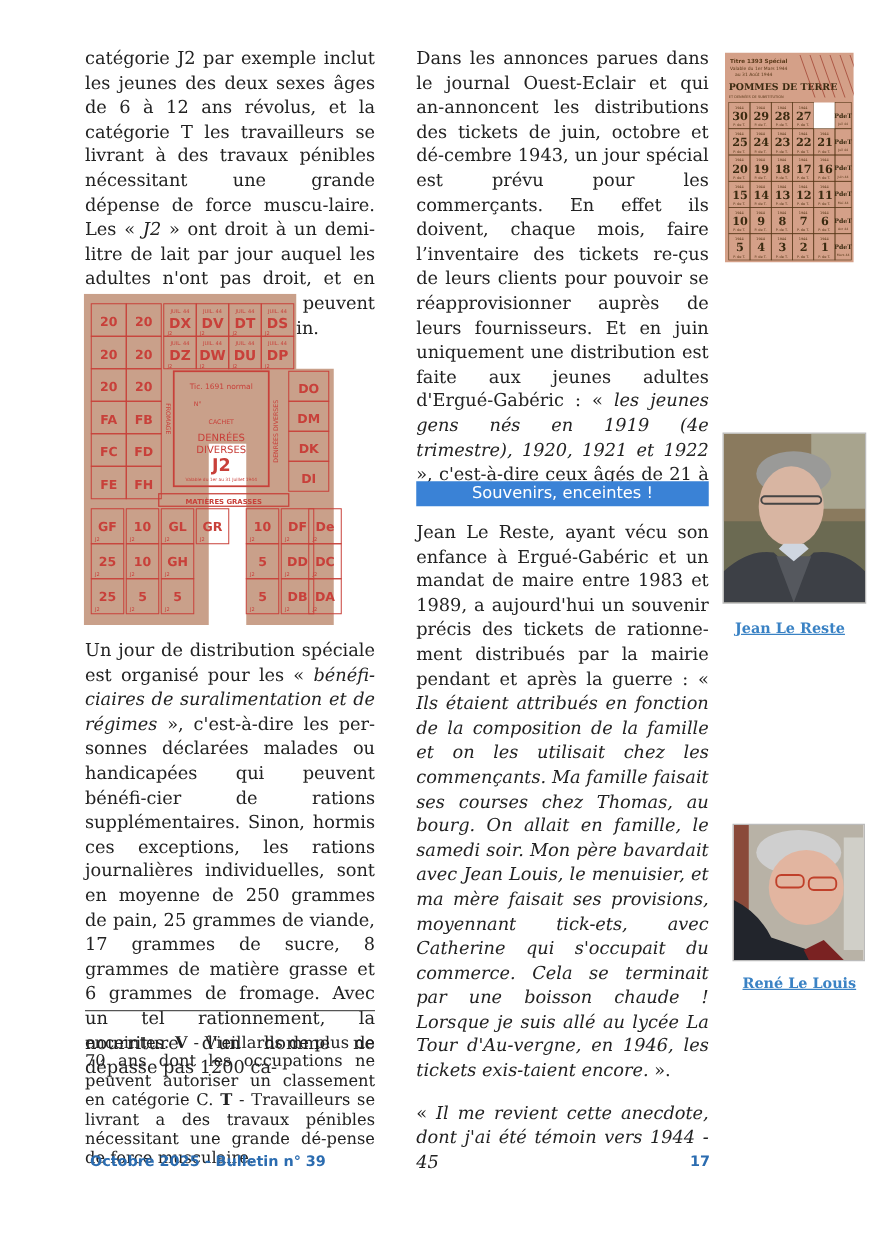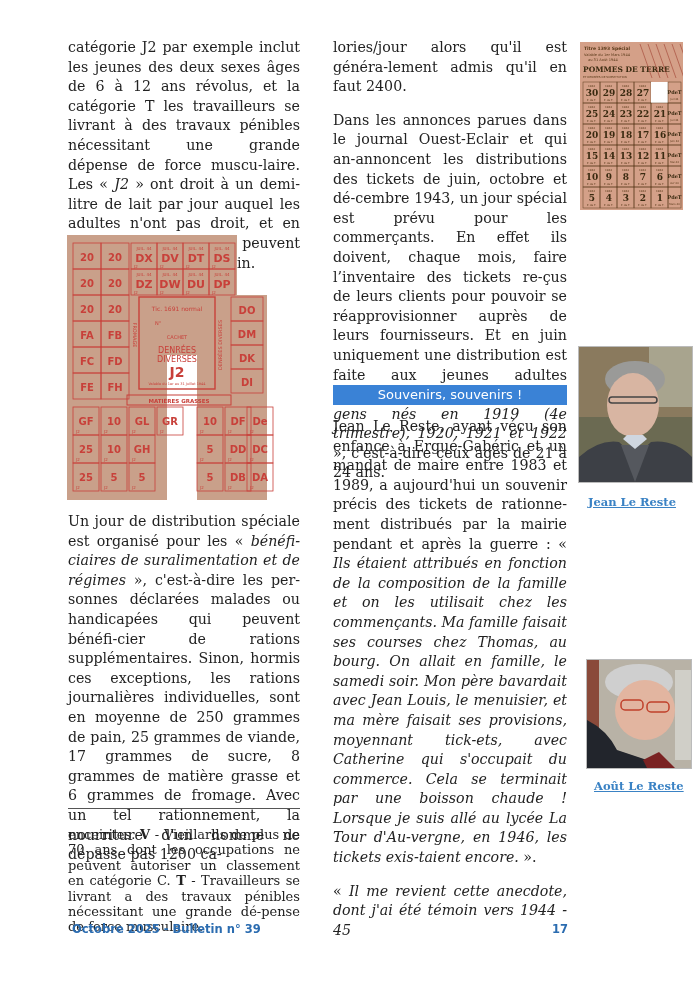--- a/index.html
+++ b/index.html
@@ -191,25 +191,24 @@
 
 <div class="footnote-rule"></div>
 <div class="footnote">
   <span>enceintes. </span><b>V</b><span> - Vieillards de plus de 70 ans dont les occupations ne peuvent autoriser un classement en catégorie C. </span><b>T</b><span> - Travailleurs se livrant a des travaux pénibles nécessitant une grande dé-pense de force musculaire.</span>
 </div>
 
 <div class="footer-left">Octobre  2025 - Bulletin n° 39</div>
 <div class="footer-right">17</div>
 
 <div class="col col2">
-  <p>lories/jour alors qu'il est généra-lement admis qu'il en faut 2400.</p>
   <p><span>Dans les annonces parues dans le journal Ouest-Eclair et qui an-annoncent les distributions des tickets de juin, octobre et dé-cembre 1943, un jour spécial est prévu pour les commerçants. En effet ils doivent, chaque mois, faire l’inventaire des tickets re-çus de leurs clients pour pouvoir se réapprovisionner auprès de leurs fournisseurs. Et en juin uniquement une distribution est faite aux jeunes adultes d'Ergué-Gabéric : « </span><em>les jeunes gens nés en 1919 (4e trimestre), 1920, 1921 et 1922</em><span> », c'est-à-dire ceux âgés de 21 à 24 ans.</span></p>
 </div>
 
-<div class="banner">Souvenirs, souvenirs !</div>
+<div class="banner">Souvenirs, enceintes !</div>
 
 <div class="col2-lower">
   <p><span>Jean Le Reste, ayant vécu son enfance à Ergué-Gabéric et un mandat de maire entre 1983 et 1989, a aujourd'hui un souvenir précis des tickets de rationne-ment distribués par la mairie pendant et après la guerre : « </span><em>Ils étaient attribués en fonction de la composition de la famille et on les utilisait chez les commençants. Ma famille faisait ses courses chez Thomas, au bourg. On allait en famille, le samedi soir. Mon père bavardait avec Jean Louis, le menuisier, et ma mère faisait ses provisions, moyennant tick-ets, avec Catherine qui s'occupait du commerce. Cela se terminait par une boisson chaude ! Lorsque je suis allé au lycée La Tour d'Au-vergne, en 1946, les tickets exis-taient encore.</em><span> ».</span></p>
   <p><span>« </span><em>Il me revient cette anecdote, dont j'ai été témoin vers 1944 - 45</em></p>
 </div>
 
 <div class="photo ticket-potato">
   <svg id="potsvg" width="103" height="168" viewBox="0 0 103 168">
       <rect x="0" y="0" width="103" height="168" fill="#d4a088"></rect>
       <text x="4" y="8" font-size="4.5" font-weight="bold" fill="#5a3a1a" font-family="DejaVu Sans, sans-serif">Titre 1393 Spécial</text>
@@ -382,13 +381,13 @@
     <rect x="0" y="0" width="12" height="108" fill="#8a4a3a"></rect>
     <rect x="88" y="10" width="16" height="90" fill="#d0cfc8"></rect>
     <ellipse cx="52" cy="22" rx="34" ry="18" fill="#cfcfcf"></ellipse>
     <ellipse cx="58" cy="50" rx="30" ry="30" fill="#e2b5a0"></ellipse>
     <rect x="34" y="40" width="22" height="10" rx="4" fill="none" stroke="#c0402a" stroke-width="1.5"></rect>
     <rect x="60" y="42" width="22" height="10" rx="4" fill="none" stroke="#c0402a" stroke-width="1.5"></rect>
     <path d="M0 108 L0 60 Q20 70 30 90 L60 100 L80 108 Z" fill="#22252c"></path>
     <path d="M56 100 L72 92 L88 108 L60 108 Z" fill="#7a2222"></path>
   </svg>
 </div>
-<div class="caption cap-rene">Août Le Reste</div>
+<div class="caption cap-rene">René Le Louis</div>
 
 </body></html>

